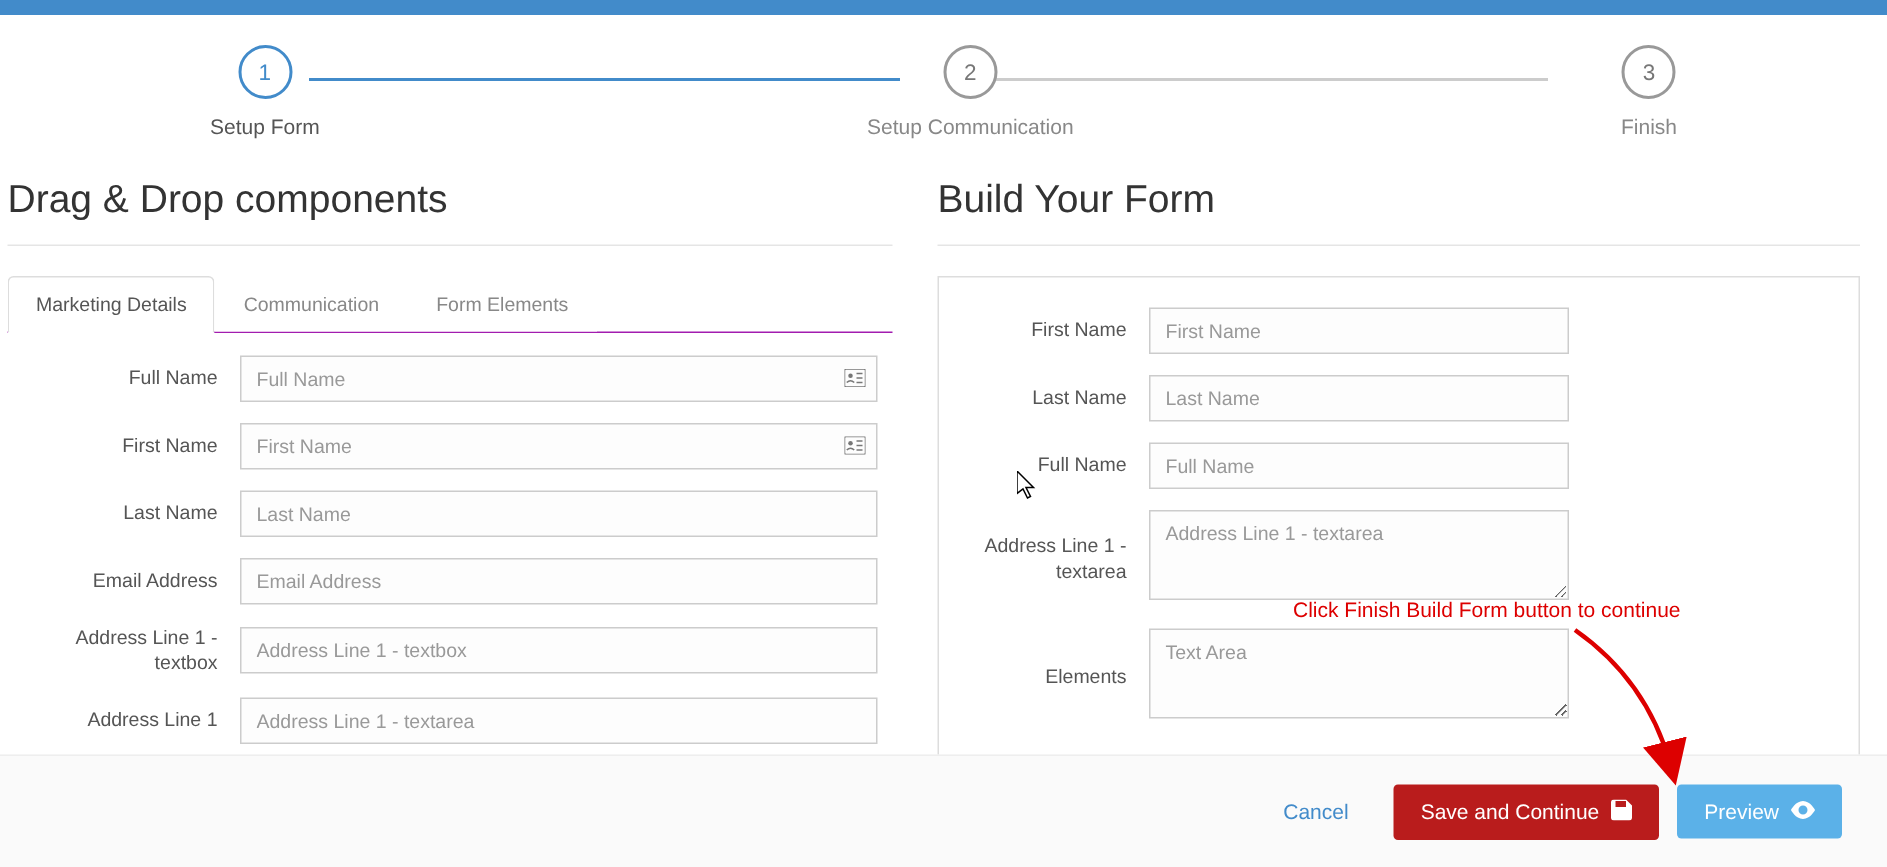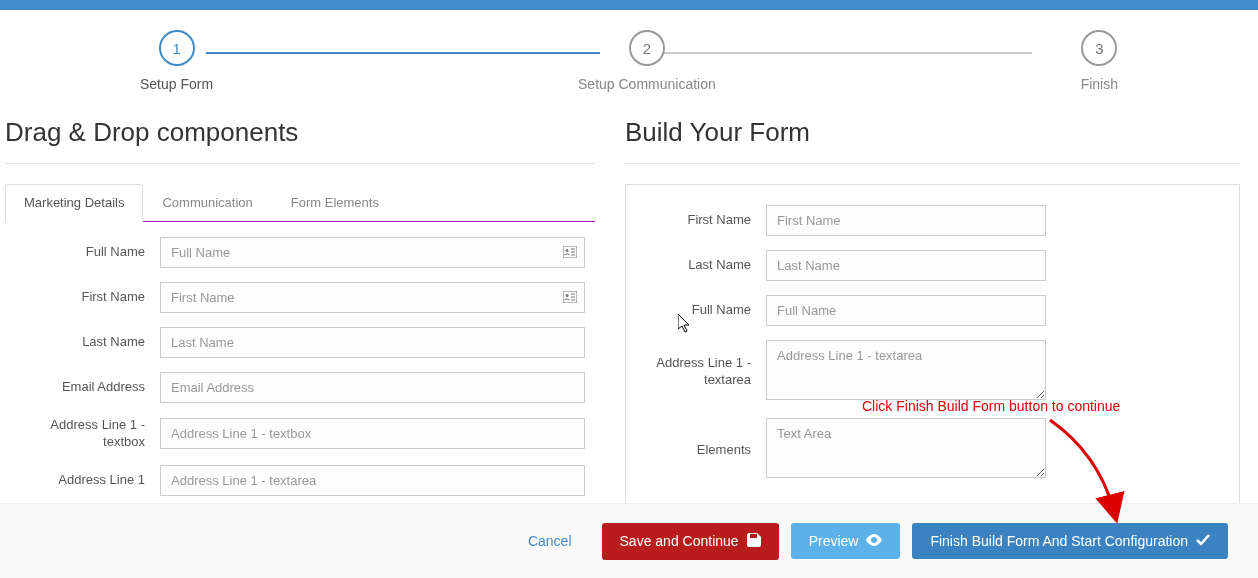--- a/index.html
+++ b/index.html
@@ -185,28 +185,20 @@
     </span>
   </button>
   <button class="btn btn-preview">
     <span>Preview</span>
     <span>
       <svg width="16" height="12" viewBox="0 0 16 12" fill="#fff">
           <path d="M8 0C3 0 0 6 0 6s3 6 8 6 8-6 8-6-3-6-8-6zm0 9a3 3 0 1 1 0-6 3 3 0 0 1 0 6z"></path>
         </svg>
     </span>
   </button>
-  <button class="btn btn-finish">
-    <span>Finish Build Form And Start Configuration</span>
-    <span>
-      <svg width="14" height="12" viewBox="0 0 14 12" fill="none" stroke="#fff" stroke-width="2.5">
-          <path d="M1 6l4 4L13 1"></path>
-        </svg>
-    </span>
-  </button>
 </div>
 
 <div class="annotation">Click Finish Build Form button to continue</div>
 
 <svg class="arrow-svg" width="100" height="120">
   <defs>
       <marker id="ah" markerWidth="10" markerHeight="10" refX="7" refY="5" orient="auto">
         <polygon points="0,0 10,5 0,10" fill="#d00"></polygon>
       </marker>
     </defs>

